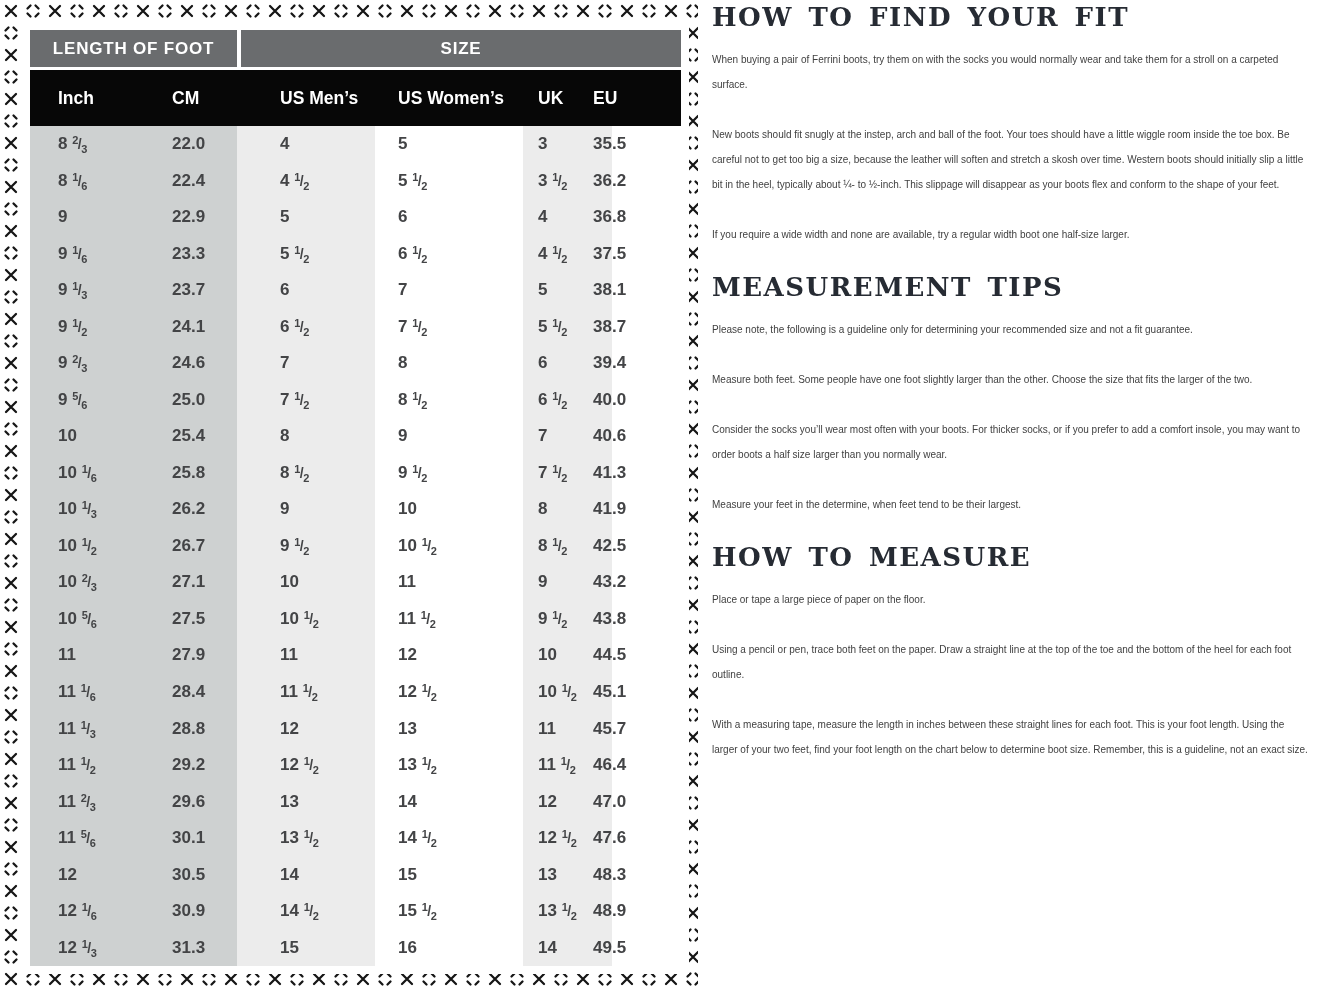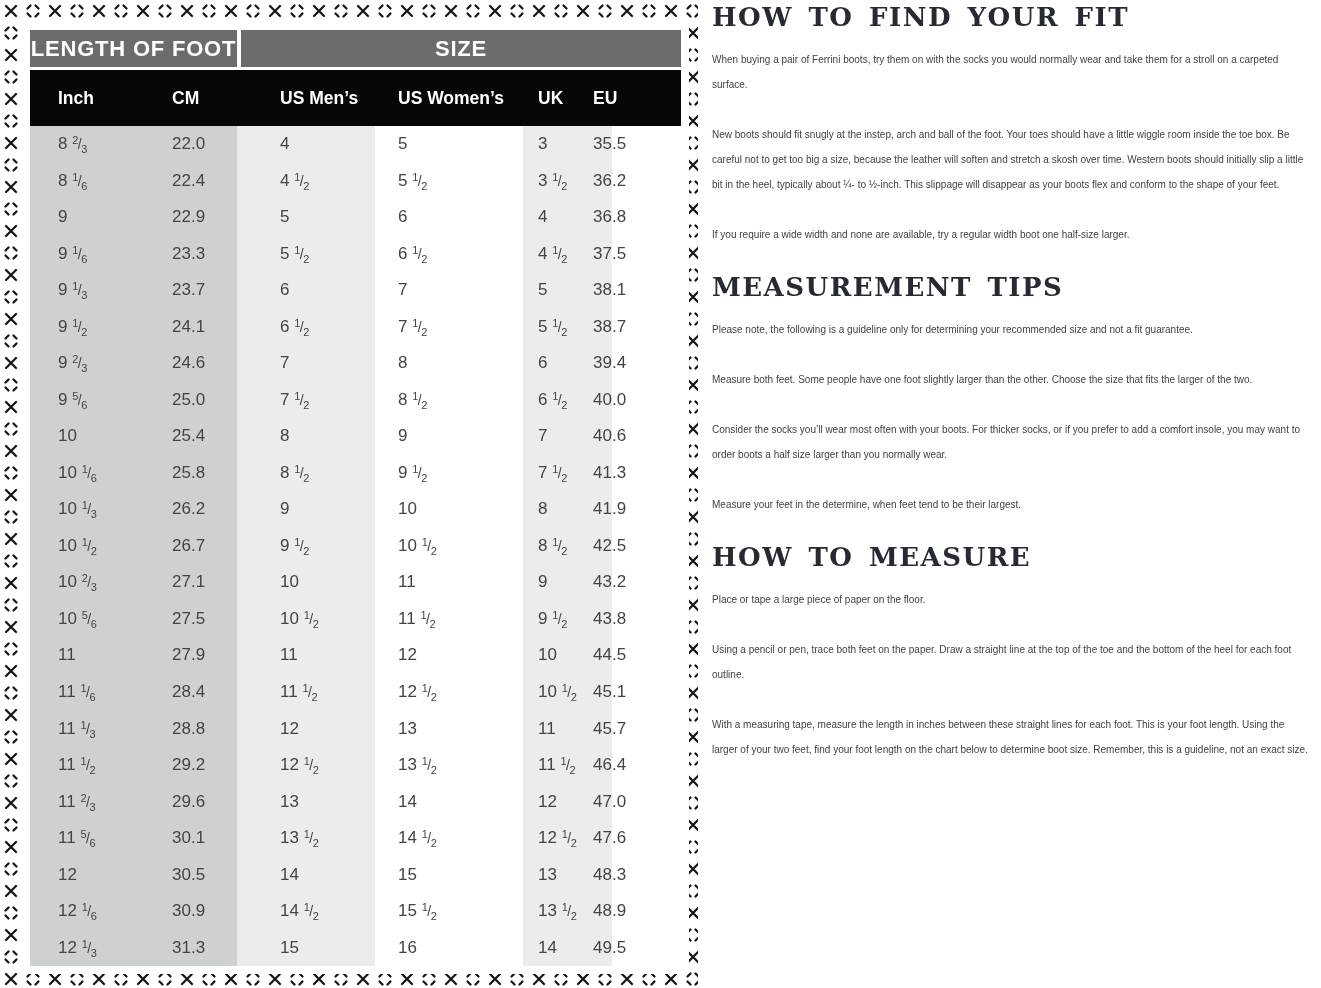--- a/index.html
+++ b/index.html
@@ -8,38 +8,38 @@
     font-family:"Liberation Sans",sans-serif;overflow:hidden;
   }
   .pattern-wrap{position:absolute;left:0;top:0;width:698px;height:988px;}
   
   .table-card{
     position:absolute;left:22px;top:22px;width:651px;
     background:#fff;padding:8px;
   }
   .group-header{display:flex;gap:4px;height:37px;margin-bottom:3px;}
   .gh{
-    background:#6a6c6e;color:#ffffff;font-weight:bold;font-size:22px;
+    background:#6a6c6e;color:#ffffff;font-weight:bold;font-size:17px;
     letter-spacing:.8px;display:flex;align-items:center;justify-content:center;
   }
   .gh-left{width:207px;flex:0 0 auto}
   .gh-right{flex:1}
   .col-header{position:relative;height:56px;background:#070707;color:#fff;}
   .hc{
     position:absolute;top:50%;transform:translateY(-50%);
     font-weight:bold;font-size:17.5px;white-space:nowrap;
   }
   .tbody{position:relative;height:840px;}
   .band{position:absolute;top:0;bottom:0;}
   .band-inchcm{left:0;width:207px;background:#ced1d1}
   .band-usmens{left:207px;width:138px;background:#ececec}
   .band-uswomens{left:345px;width:148px;background:#ffffff}
   .band-uk{left:493px;width:89px;background:#ececec}
   .band-eu{left:582px;width:69px;background:#ffffff}
-  .trow{position:relative;height:36.52px;}
+  .trow{position:relative;height:36.52px;font-weight:bold;}
   .cell{
     position:absolute;top:50%;transform:translateY(-50%);
     font-size:17px;color:#434446;white-space:nowrap;
   }
   .c0,.hc0{left:28px}
   .c1,.hc1{left:142px}
   .c2,.hc2{left:250px}
   .c3,.hc3{left:368px}
   .c4,.hc4{left:508px}
   .c5,.hc5{left:563px}

